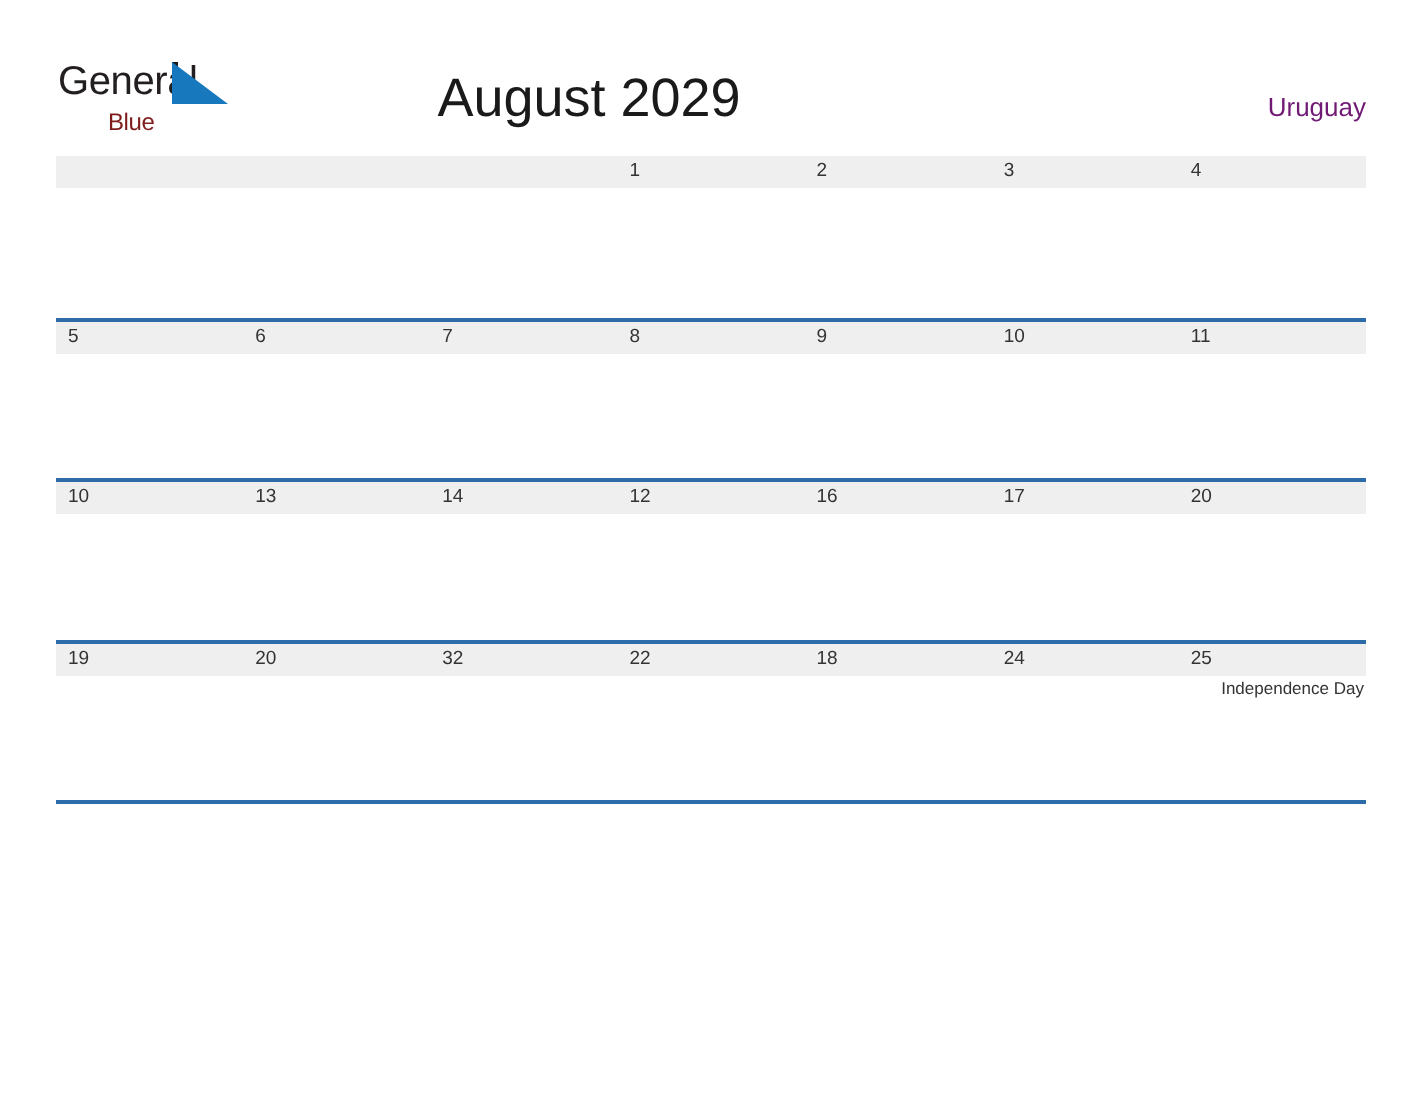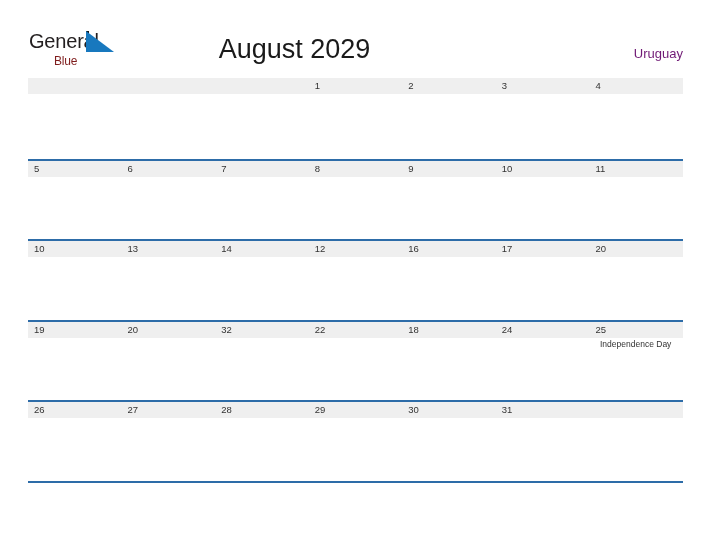--- a/index.html
+++ b/index.html
@@ -133,21 +133,21 @@
     top: 0;
     font-size: 9.5px;
     line-height: 16px;
     color: #333333;
     font-family: "Liberation Sans", sans-serif;
   }
   .day-events {
     position: absolute;
     top: 16px;
     height: 56px;
-    text-align: center;
+    text-align: right;
     padding-right: 1px;
     pointer-events: none;
   }
   .event-label {
     display: block;
     font-size: 8.5px;
     line-height: 13px;
     color: #333333;
     white-space: nowrap;
     font-family: "Liberation Sans", sans-serif;
@@ -272,40 +272,17 @@
               <span class="day-num">24</span>
             </div>
             <div class="day-cell">
               <span class="day-num">25</span>
             </div>
           </div>
           <div class="day-events" style="left: 561.42px; width: 93.57px;">
             <span class="event-label">Independence Day</span>
           </div>
         </div>
-        <div class="week-row">
-          <div class="week-band">
-            <div class="day-cell">
-              <span class="day-num">26</span>
-            </div>
-            <div class="day-cell">
-              <span class="day-num">27</span>
-            </div>
-            <div class="day-cell">
-              <span class="day-num">28</span>
-            </div>
-            <div class="day-cell">
-              <span class="day-num">29</span>
-            </div>
-            <div class="day-cell">
-              <span class="day-num">30</span>
-            </div>
-            <div class="day-cell">
-              <span class="day-num">31</span>
-            </div>
-            <div class="day-cell empty"></div>
-          </div>
-        </div>
       </div>
     <div class="grid-bottom"></div>
   </div>
 
 </div>
 
 </body></html>

